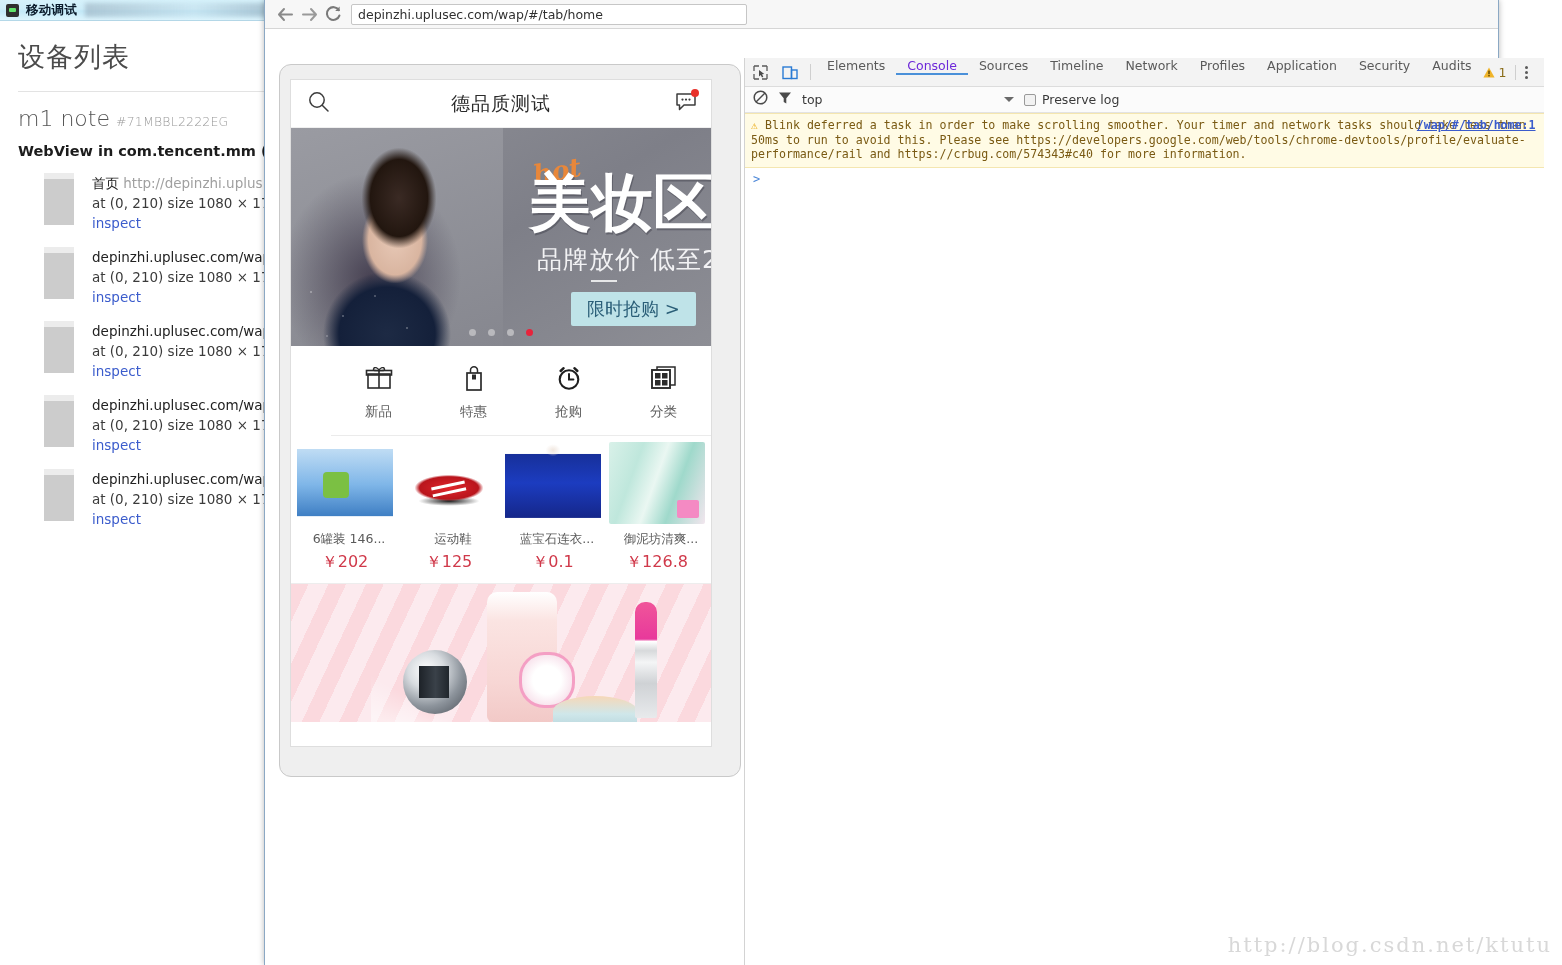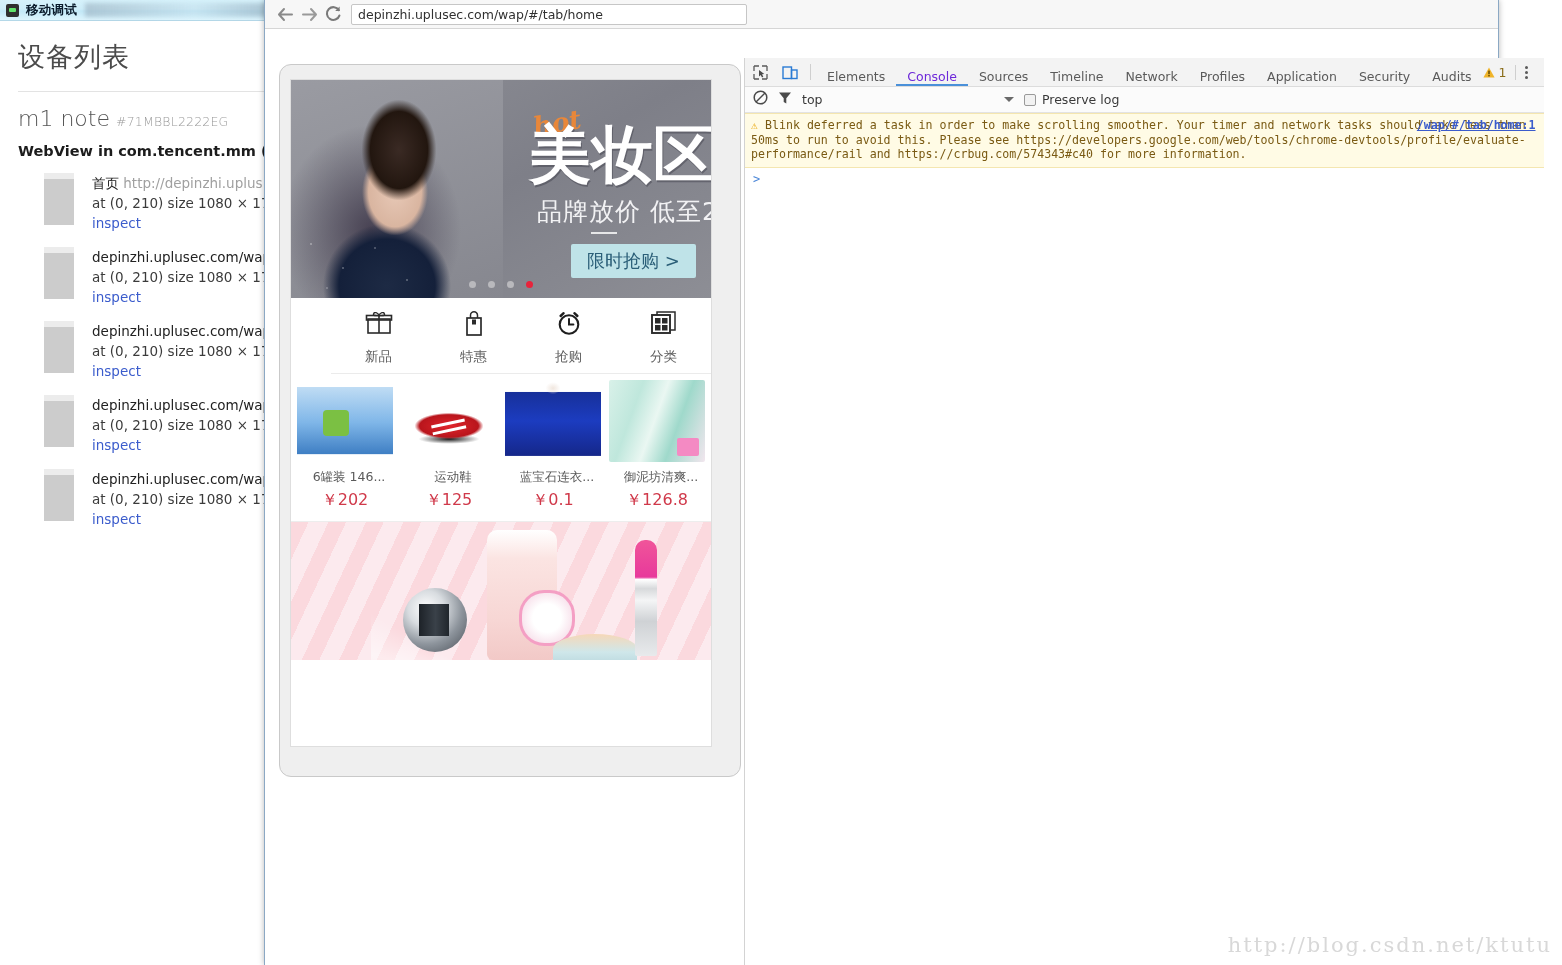--- a/index.html
+++ b/index.html
@@ -209,21 +209,21 @@
     position: absolute; left: 280px; top: 164px;
     background: #bfe3e8; color: #2b5f78; font-size: 18px;
     padding: 5px 16px; border-radius: 2px; white-space: nowrap;
     font-family: "DejaVu Sans", sans-serif;
   }
   #banner-dots { position: absolute; left: 178px; bottom: 10px; display: flex; gap: 12px; }
   #banner-dots span { width: 7px; height: 7px; border-radius: 50%; background: #b9b9bd; display:block; }
   #banner-dots span.on { background: #e8233b; }
 
   
-  #quicknav { display: flex; height: 76px; border-bottom: 1px solid #ebebeb; background:#fff;margin-left:40px; }
+  #quicknav { display: flex; height: 90px; border-bottom: 1px solid #ebebeb; background:#fff;margin-left:40px; }
   .qn-item { flex: 1; display: flex; flex-direction: column; align-items: center; justify-content: center;
     cursor: pointer; }
   .qn-item .qn-ico { height: 34px; display:flex; align-items:center; justify-content:center; }
   .qn-item .qn-lab { margin-top: 8px; font-size: 13.5px; color: #606060;
     font-family: "DejaVu Sans", sans-serif; }
 
   
   #products { display: flex; background: #fff; padding: 6px 4px 10px 4px; gap: 4px;
      border-bottom: 1px solid #ededed; }
   .pr { flex: 1; display: flex; flex-direction: column; align-items: center; cursor: pointer; }
@@ -314,21 +314,21 @@
     background: linear-gradient(180deg,#f6d8b8 0%, #cfe7ea 60%, #bcd9df 100%);
   }
 
   
   #dt-tabstrip {
     height: 29px; border-bottom: 1px solid #dcdcdc; background: #f3f3f3;
     display: flex; align-items: stretch;
   }
   .dt-tool { width: 30px; display:flex; align-items:center; justify-content:center; cursor:pointer; }
   .dt-sep { width: 1px; background: #cfcfcf; margin: 6px 5px; }
-  .dt-tabs { display: flex; align-items: flex-end; flex: 1; }
+  .dt-tabs { display: flex; align-items: flex-start; flex: 1; }
   .dt-tab {
     padding: 0 11px; display:flex; align-items:center; font-size: 12.5px; color: #5a5a5a;
     cursor:pointer; font-family:"DejaVu Sans", sans-serif; border-bottom: 2px solid transparent;
   }
   .dt-tab.active { color: #6d28d9; border-bottom-color: #4a90d9; }
   .dt-right { display:flex; align-items:center; padding-right: 6px; }
   .dt-warncount { display:flex; align-items:center; font-size: 12.5px; color: #8a6d1a; gap: 4px;
     font-family:"DejaVu Sans", sans-serif; padding-right:8px; border-right:1px solid #cfcfcf; }
   .dt-kebab { width: 22px; display:flex; flex-direction:column; align-items:center; justify-content:center; gap:2px; cursor:pointer; }
   .dt-kebab i { width:3px; height:3px; border-radius:50%; background:#5a5a5a; display:block; }
@@ -465,20 +465,38 @@
       <span>depinzhi.uplusec.com/wap/#/tab/home</span>
     </div>
   </div>
 
   <div id="dt-body">
 
     <div id="emu-pane">
       <div id="phone">
         <div id="viewport">
 
+          <div id="pg-header">
+            <div id="pg-search">
+              <svg width="23" height="23" viewBox="0 0 23 23">
+                <circle cx="10" cy="10" r="7.2" stroke="#3c3c3c" stroke-width="1.5" fill="none"></circle>
+                <line x1="15.2" y1="15.2" x2="21" y2="21" stroke="#3c3c3c" stroke-width="1.5" stroke-linecap="round"></line>
+              </svg>
+            </div>
+            <div id="pg-title">德品质测试</div>
+            <div id="pg-msg">
+              <svg width="22" height="20" viewBox="0 0 22 20">
+                <path d="M2 2 H20 V13 H9 L4.5 17.5 V13 H2 Z" stroke="#3c3c3c" stroke-width="1.5" fill="none" stroke-linejoin="round"></path>
+                <circle cx="7.5" cy="7.6" r="1.1" fill="#3c3c3c"></circle>
+                <circle cx="11" cy="7.6" r="1.1" fill="#3c3c3c"></circle>
+                <circle cx="14.5" cy="7.6" r="1.1" fill="#3c3c3c"></circle>
+              </svg>
+              <span class="dot"></span>
+            </div>
+          </div>
 
           <div id="banner">
             <div class="model"></div>
             <div class="sparkle"></div>
             <div class="hot">hot</div>
             <div class="bigtext">美妆区</div>
             <div class="subtext">品牌放价 低至2</div>
             <div class="divline"></div>
             <div class="cta">限时抢购 &gt;</div>
             <div id="banner-dots">

